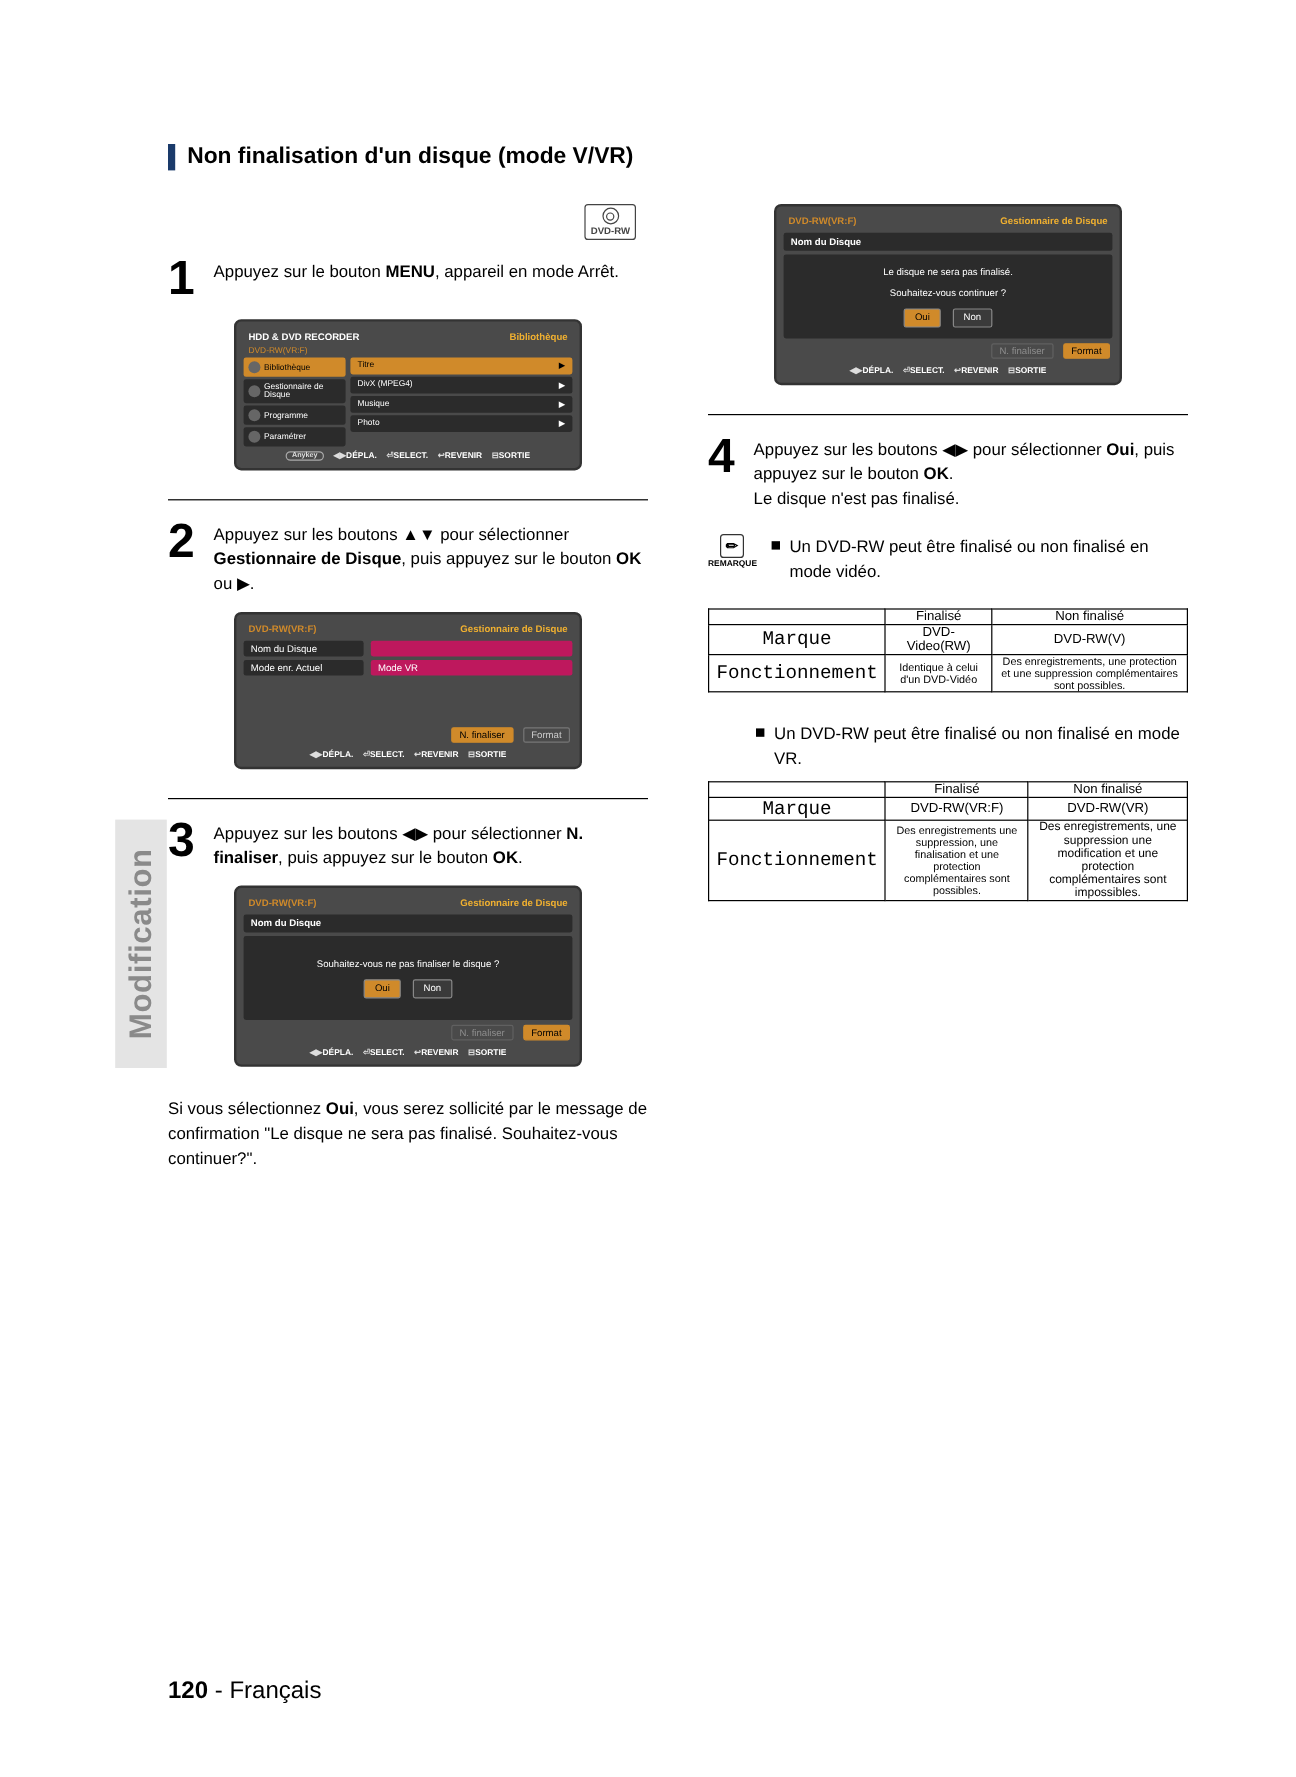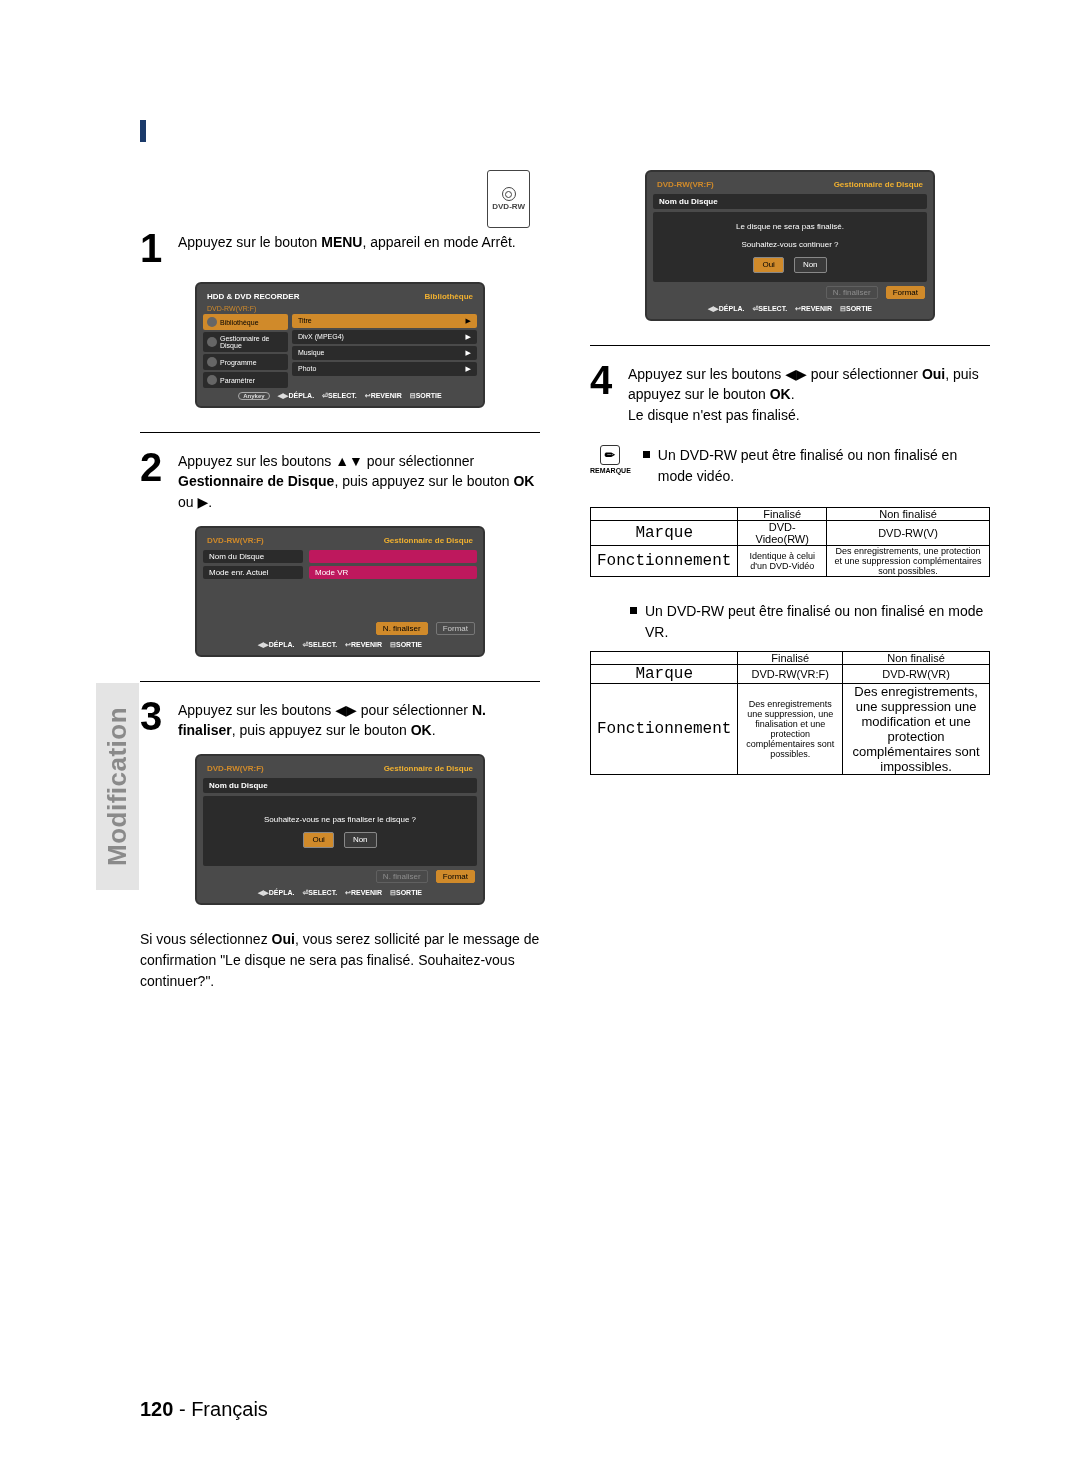--- a/index.html
+++ b/index.html
@@ -34,25 +34,26 @@
     height: 22px;
     background: #1a3a6a;
     margin-right: 10px;
   }
   .disc-badge {
     display: inline-flex;
     flex-direction: column;
     align-items: center;
     border: 1px solid #444;
     border-radius: 3px;
-    padding: 16px 4px;
+    padding: 2px 4px;
     font-size: 8px;
     font-weight: bold;
     color: #444;
     float: right;
+    margin-bottom: 12px;
     margin-right: 10px;
     justify-content: center;
   }
   .disc-badge .circ {
     width: 14px; height: 14px;
     border: 1.5px solid #444;
     border-radius: 50%;
     display: flex; align-items: center; justify-content: center;
     margin-bottom: 1px;
   }
@@ -273,20 +274,21 @@
     bottom: 60px;
     font-size: 20px;
   }
   .page-foot b { font-weight: bold; }
 </style>
 </head>
 <body>
 
 <div class="section-title">
   <span class="section-bar"></span>
+  <span>Non finalisation d'un disque (mode V/VR)</span>
 </div>
 
 <div class="columns">
   <div class="col">
 
     <div class="disc-badge">
       <span class="circ"></span>
       <span>DVD-RW</span>
     </div>
 
@@ -509,21 +511,21 @@
         <th>Non finalisé</th>
       </tr>
       <tr>
         <td class="rowh">Marque</td>
         <td>DVD-RW(VR:F)</td>
         <td>DVD-RW(VR)</td>
       </tr>
       <tr>
         <td class="rowh">Fonctionnement</td>
         <td style="font-size:9px">Des enregistrements une suppression, une finalisation et une protection complémentaires sont possibles.</td>
-        <td style="font-size:13px">Des enregistrements, une suppression une modification et une protection complémentaires sont impossibles.</td>
+        <td style="font-size:10px">Des enregistrements, une suppression une modification et une protection complémentaires sont impossibles.</td>
       </tr>
     </tbody>
       </table>
 
   </div>
 </div>
 
 <div class="side-tab">Modification</div>
 
 <div class="page-foot">

